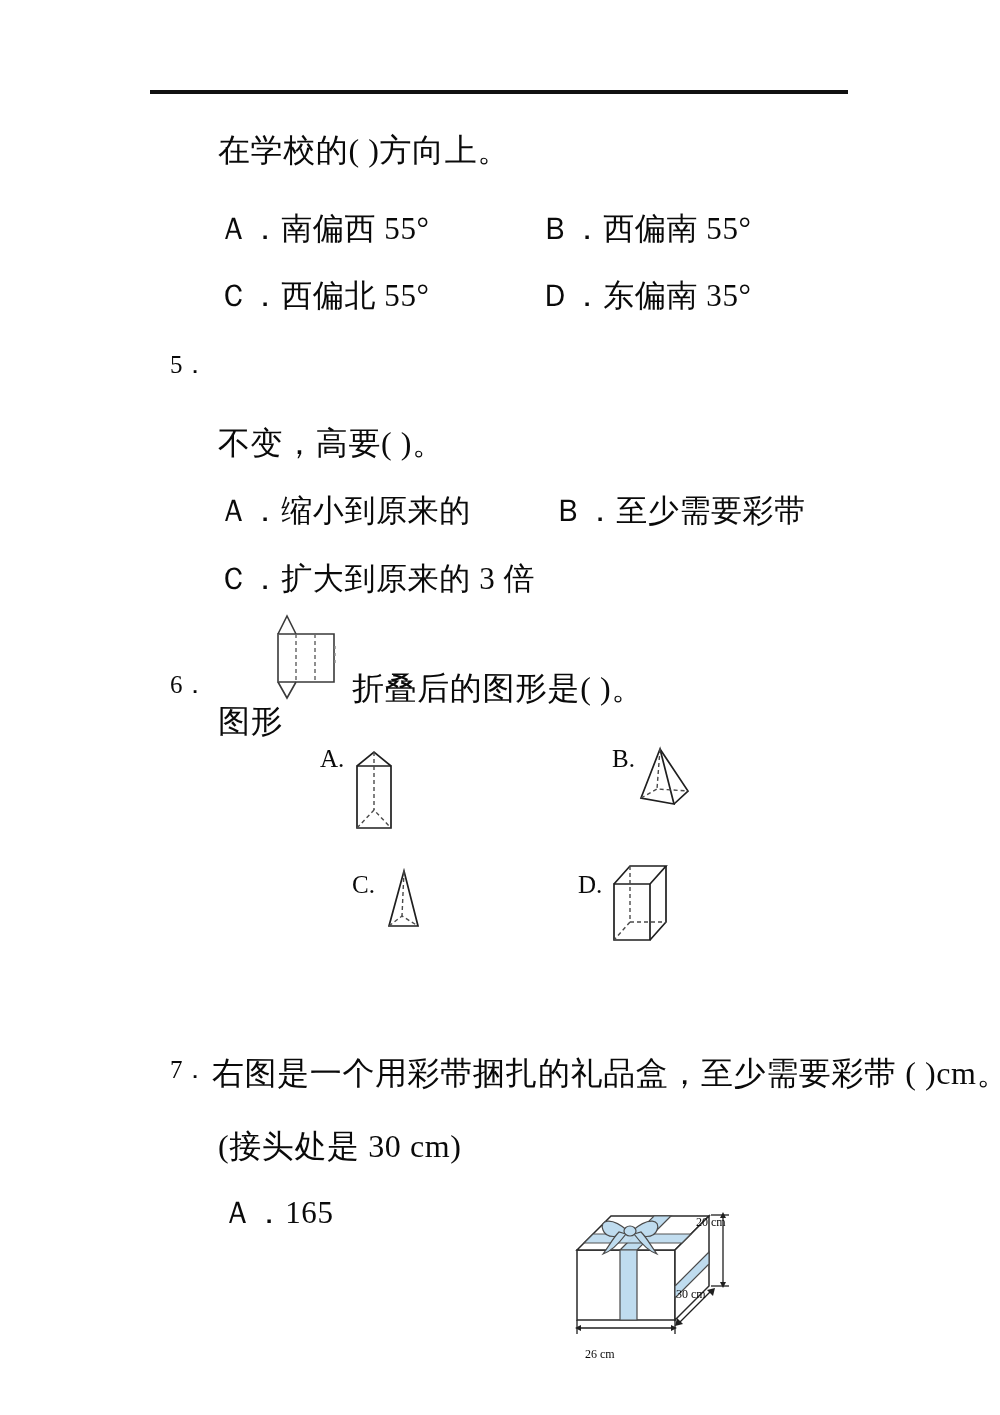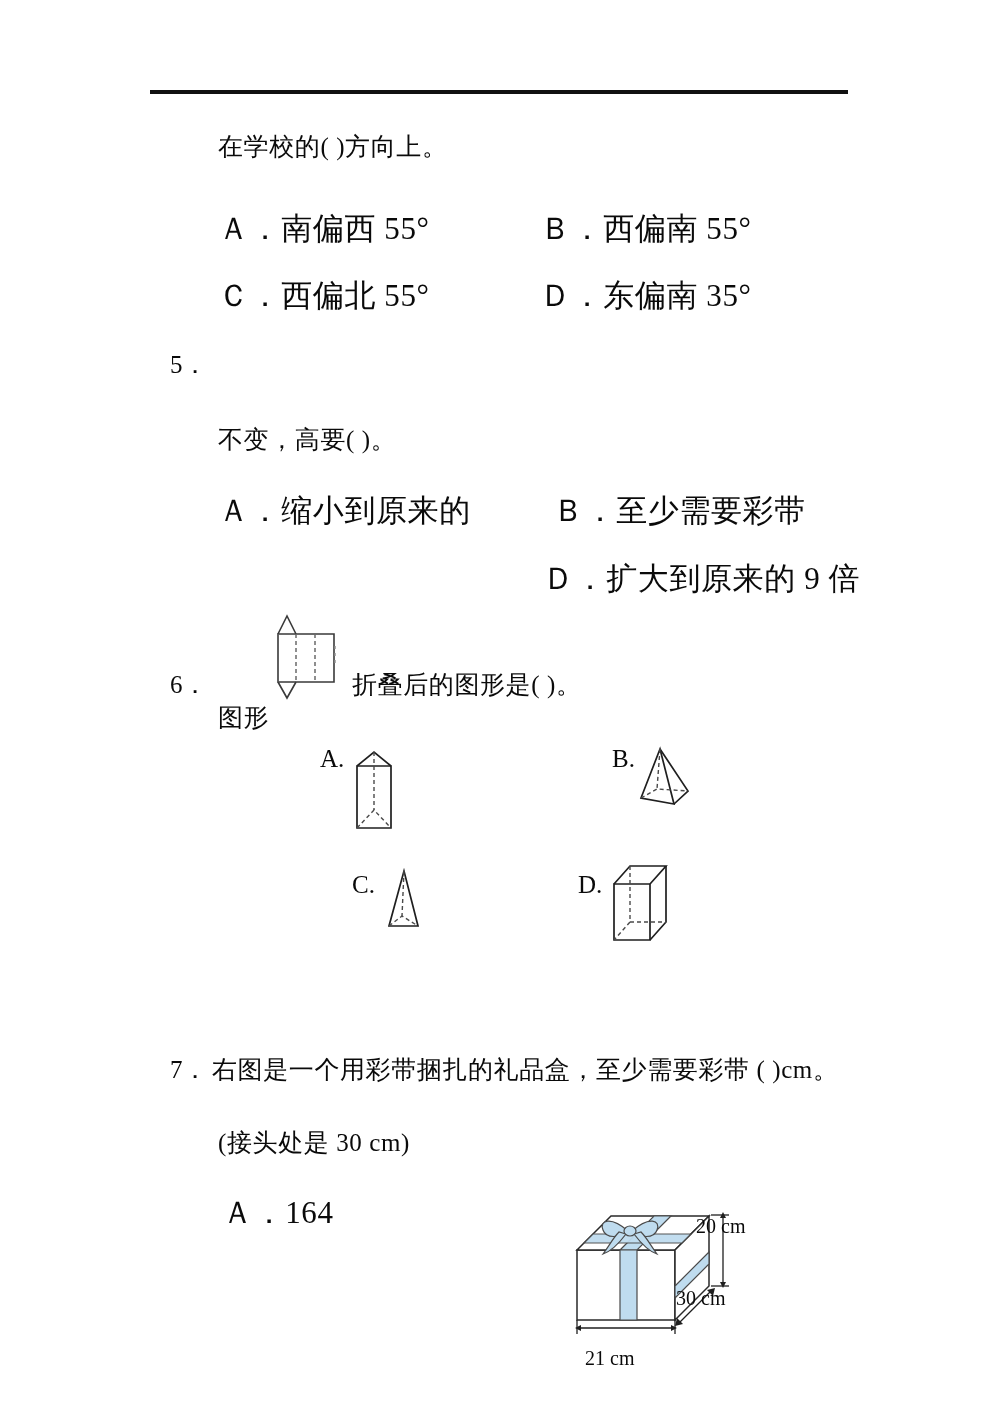--- a/index.html
+++ b/index.html
@@ -32,21 +32,21 @@
   }
   .q-num {
     position: absolute;
     white-space: nowrap;
     font-size: 25px;
     line-height: 1;
   }
   .stem {
     position: absolute;
     white-space: nowrap;
-    font-size: 25px;
+    font-size: 32px;
     line-height: 1;
     letter-spacing: 0.6px;
   }
   .opt {
     position: absolute;
     white-space: nowrap;
     font-size: 31px;
     line-height: 1;
     letter-spacing: 0.6px;
   }
@@ -59,21 +59,21 @@
 
   
   .fig {
     position: absolute;
   }
   .fig svg { display: block; overflow: visible; }
 
   .dim-label {
     position: absolute;
     white-space: nowrap;
-    font-size: 20px;
+    font-size: 12px;
     line-height: 1;
     font-family: "Liberation Serif", "DejaVu Serif", serif;
   }
 </style>
 </head>
 <body>
 
 <div class="page">
 
   <div class="top-rule"></div>
@@ -83,21 +83,21 @@
   <div class="opt" style="left:218px; top:213px;">Ａ．南偏西 55°</div>
   <div class="opt" style="left:540px; top:213px;">Ｂ．西偏南 55°</div>
   <div class="opt" style="left:218px; top:280px;">Ｃ．西偏北 55°</div>
   <div class="opt" style="left:540px; top:280px;">Ｄ．东偏南 35°</div>
 
   <div class="q-num" style="left:170px; top:352px;">5．</div>
   <div class="stem" style="left:218px; top:427px;">不变，高要(      )。</div>
 
   <div class="opt" style="left:218px; top:495px;">Ａ．缩小到原来的</div>
   <div class="opt" style="left:553px; top:495px;">Ｂ．至少需要彩带</div>
-  <div class="opt" style="left:543px; top:563px;">Ｄ．扩大到原来的 9 倍</div>
+  <div class="opt" style="left:218px; top:563px;">Ｃ．扩大到原来的 3 倍</div>
 
   <div class="q-num" style="left:170px; top:672px;">6．</div>
   <div class="stem" style="left:218px; top:705px;">图形</div>
 
   <div class="fig" style="left:272px; top:612px;">
     <svg width="68" height="88" viewBox="0 0 68 88">
       <g fill="none" stroke="#3a3a3a" stroke-width="1.6">
 
         <path d="M6 22 H62 V70 H6 Z" stroke="#3a3a3a"></path>
       </g>
@@ -182,21 +182,21 @@
         <line x1="22" y1="60" x2="6" y2="78"></line>
       </g>
     </svg>
   </div>
 
   <div class="q-num" style="left:170px; top:1057px;">7．</div>
   <div class="stem" style="left:212px; top:1057px;">右图是一个用彩带捆扎的礼品盒，至少需要彩带 (      )cm。</div>
 
   <div class="stem" style="left:218px; top:1130px;">(接头处是 30 cm)</div>
 
-  <div class="opt" style="left:222px; top:1197px;">Ａ．164</div>
+  <div class="opt" style="left:222px; top:1197px;">Ａ．165</div>
 
   <div class="fig" style="left:565px; top:1198px;">
     <svg width="190" height="145" viewBox="0 0 190 145">
 
       <g stroke="#2a2a2a" stroke-width="1.5" fill="#ffffff">
 
         <path d="M12 52 H110 V122 H12 Z"></path>
 
         <path d="M12 52 L46 18 L144 18 L110 52 Z"></path>
 
@@ -248,15 +248,15 @@
         <path d="M16 127 L10 130 L16 133" fill="#1f1f1f" stroke="none"></path>
         <path d="M106 127 L112 130 L106 133" fill="#1f1f1f" stroke="none"></path>
         <line x1="12" y1="122" x2="12" y2="136"></line>
         <line x1="110" y1="122" x2="110" y2="136"></line>
       </g>
     </svg>
   </div>
 
   <div class="dim-label" style="left:696px; top:1216px;">20 cm</div>
   <div class="dim-label" style="left:676px; top:1288px;">30 cm</div>
-  <div class="dim-label" style="left:585px; top:1348px;">21 cm</div>
+  <div class="dim-label" style="left:585px; top:1348px;">26 cm</div>
 
 </div>
 
 </body></html>

